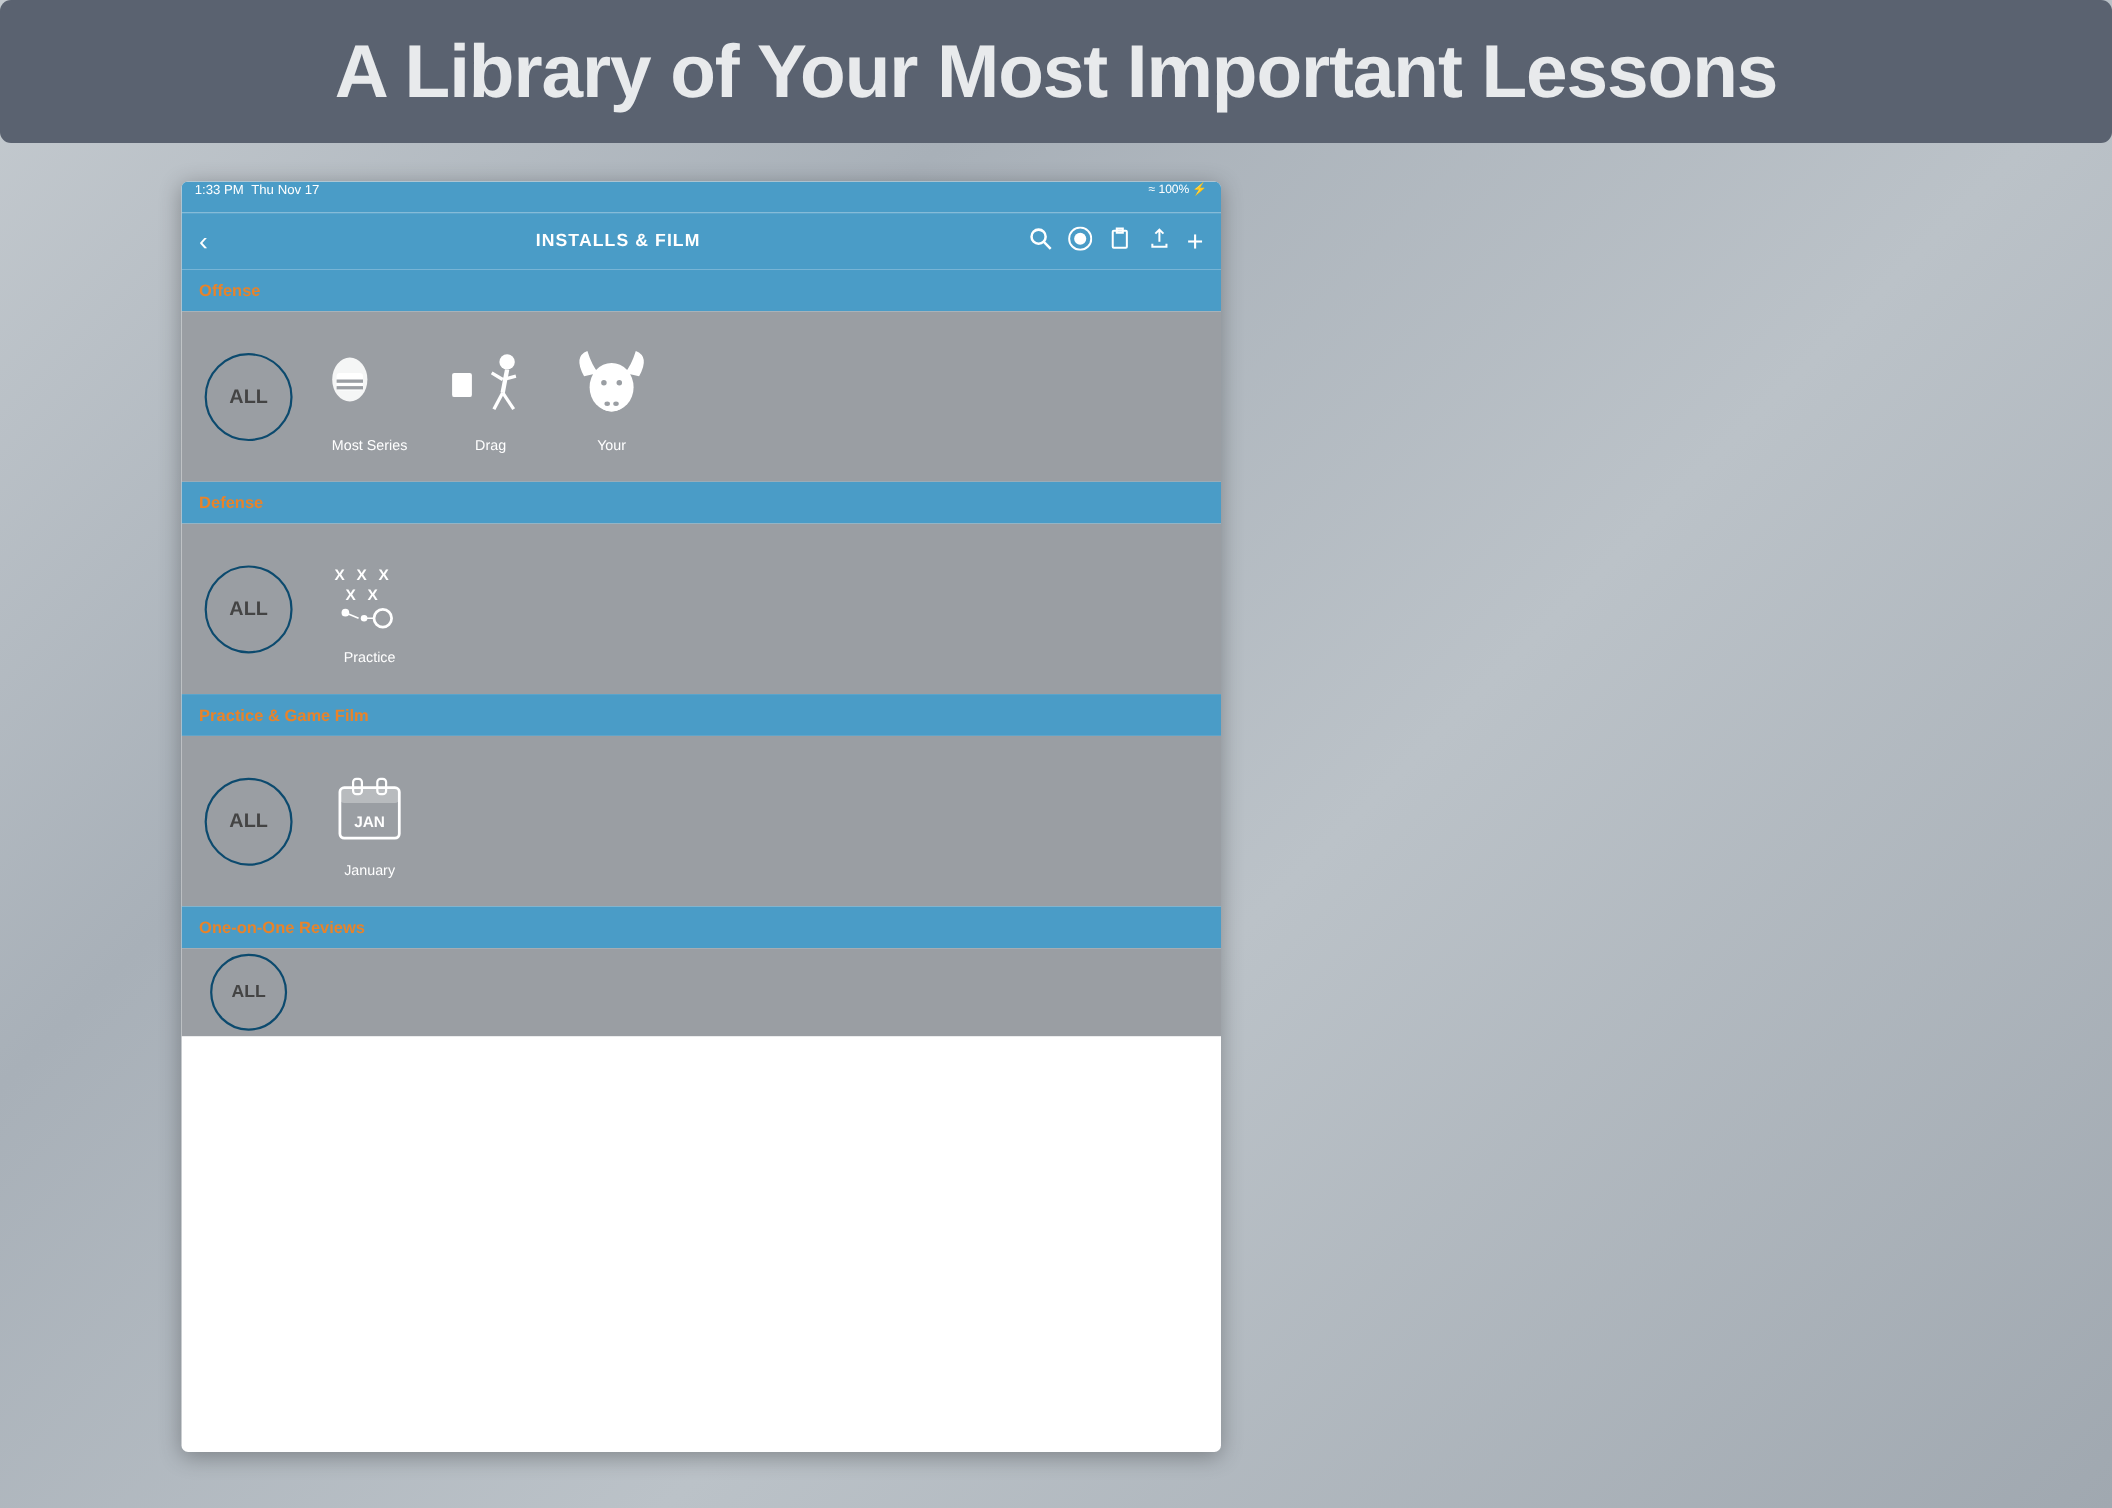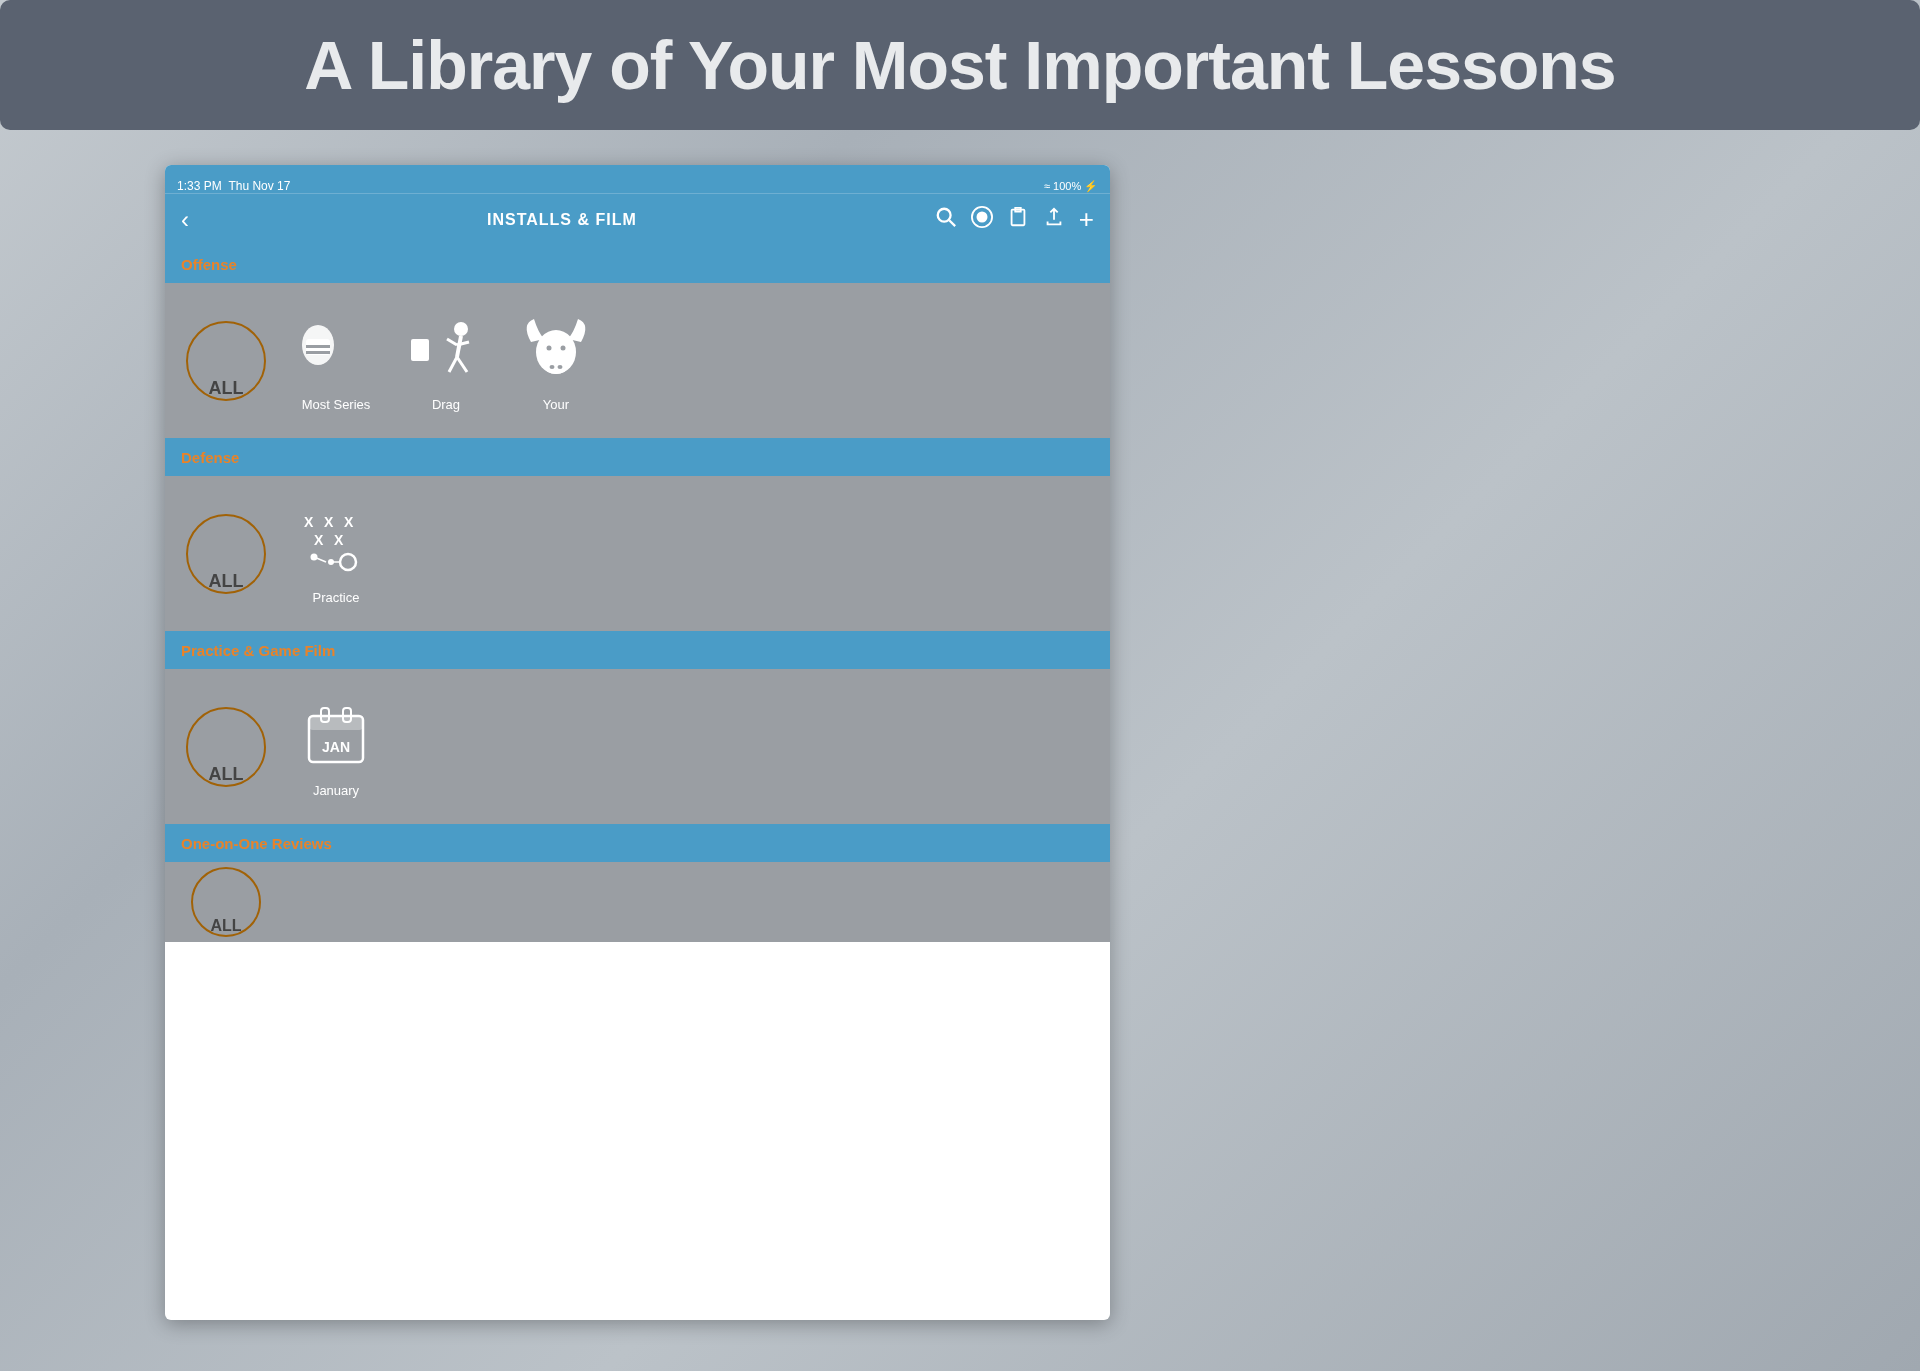--- a/index.html
+++ b/index.html
@@ -57,21 +57,21 @@
       overflow: hidden;
       z-index: 2;
       box-shadow: 0 4px 20px rgba(0,0,0,0.3);
     }
 
     
     .status-bar {
       background: #4a9cc7;
       height: 28px;
       display: flex;
-      align-items: flex-end;
+      align-items: flex-start;
       justify-content: space-between;
       padding: 0 12px;
     }
 
     .status-time {
       color: #fff;
       font-size: 12px;
       font-weight: 500;
     }
 
@@ -151,24 +151,24 @@
       align-items: center;
       gap: 8px;
       cursor: pointer;
       min-width: 90px;
     }
 
     .item-circle {
       width: 80px;
       height: 80px;
       border-radius: 50%;
-      border: 2px solid #a16207;
+      border: 2px solid #0c4a6e;
       background: #9a9ea3;
       display: flex;
-      align-items: flex-end;
+      align-items: center;
       justify-content: center;
       font-size: 18px;
       font-weight: 600;
       color: #444;
     }
 
     .item-icon-box {
       width: 90px;
       height: 80px;
       display: flex;

